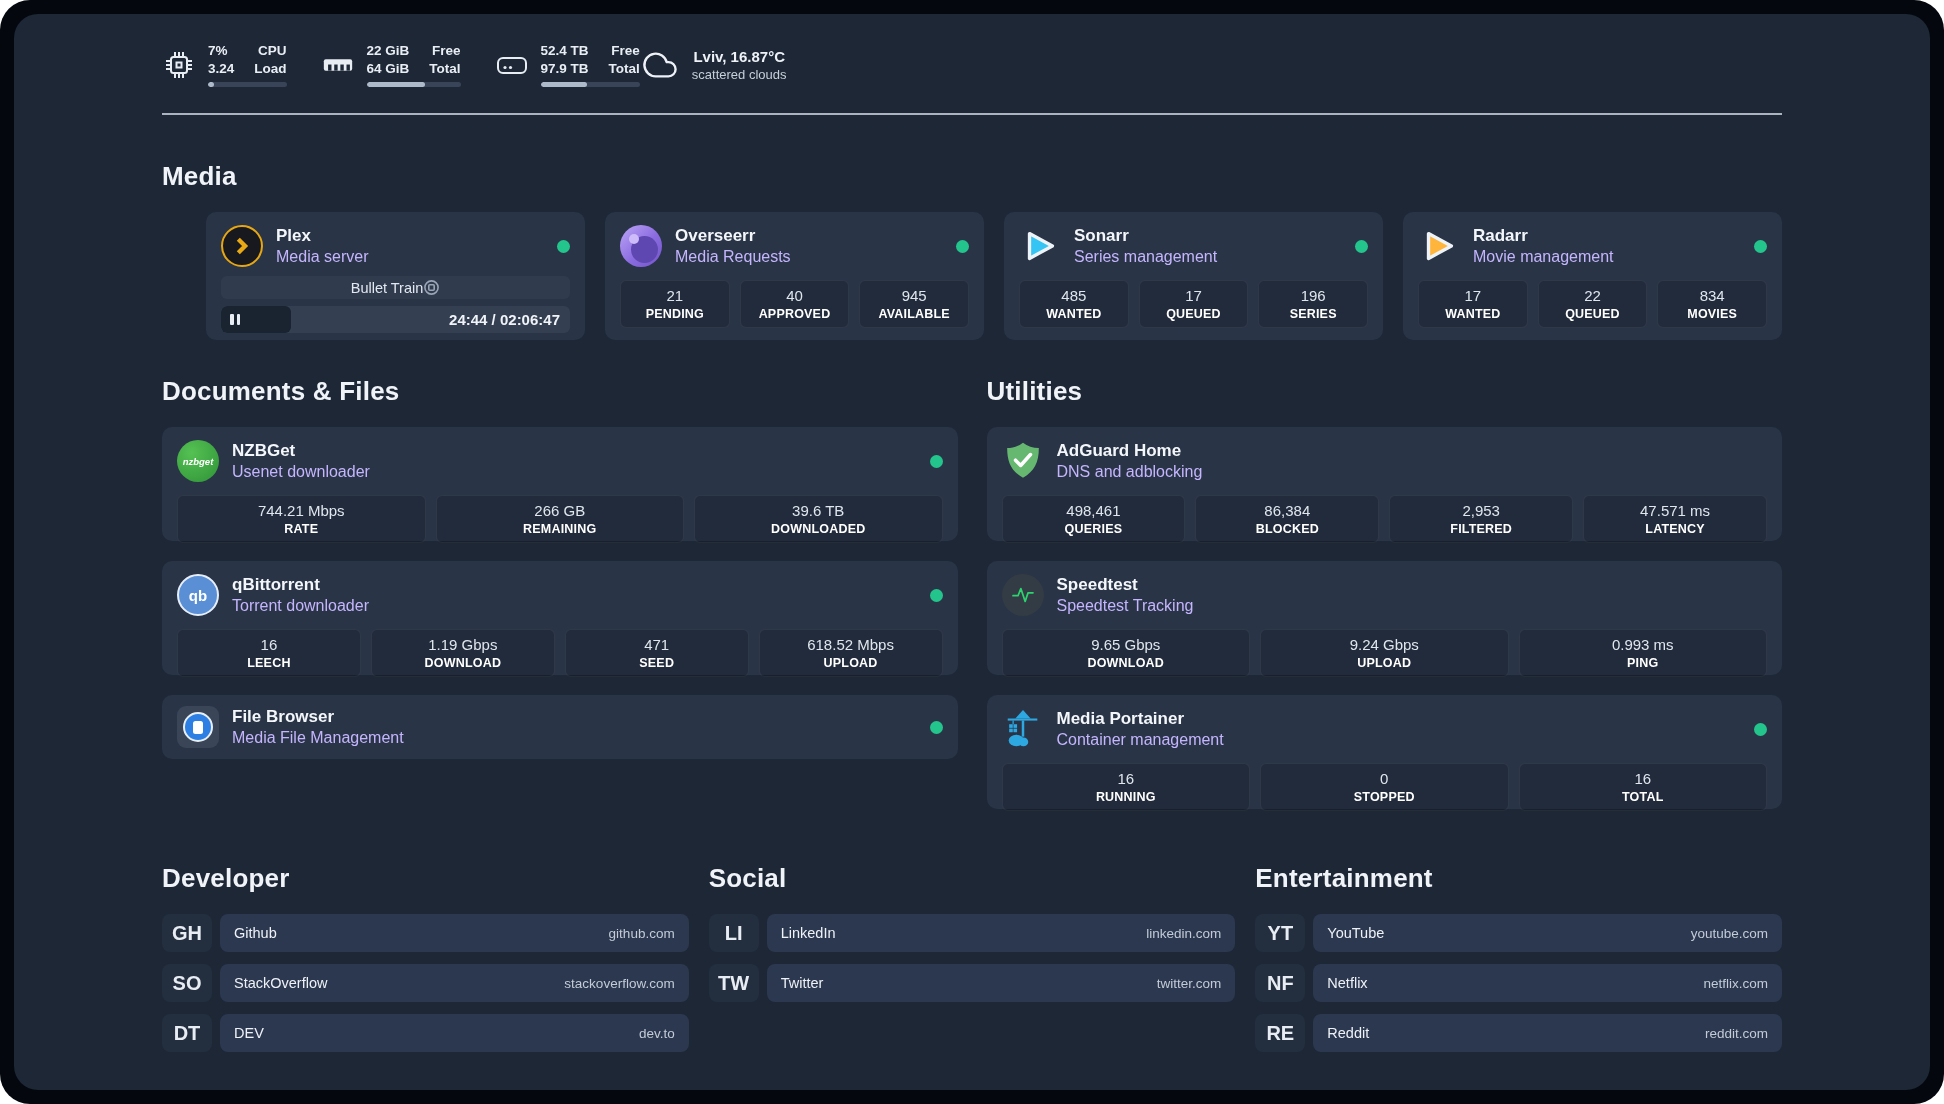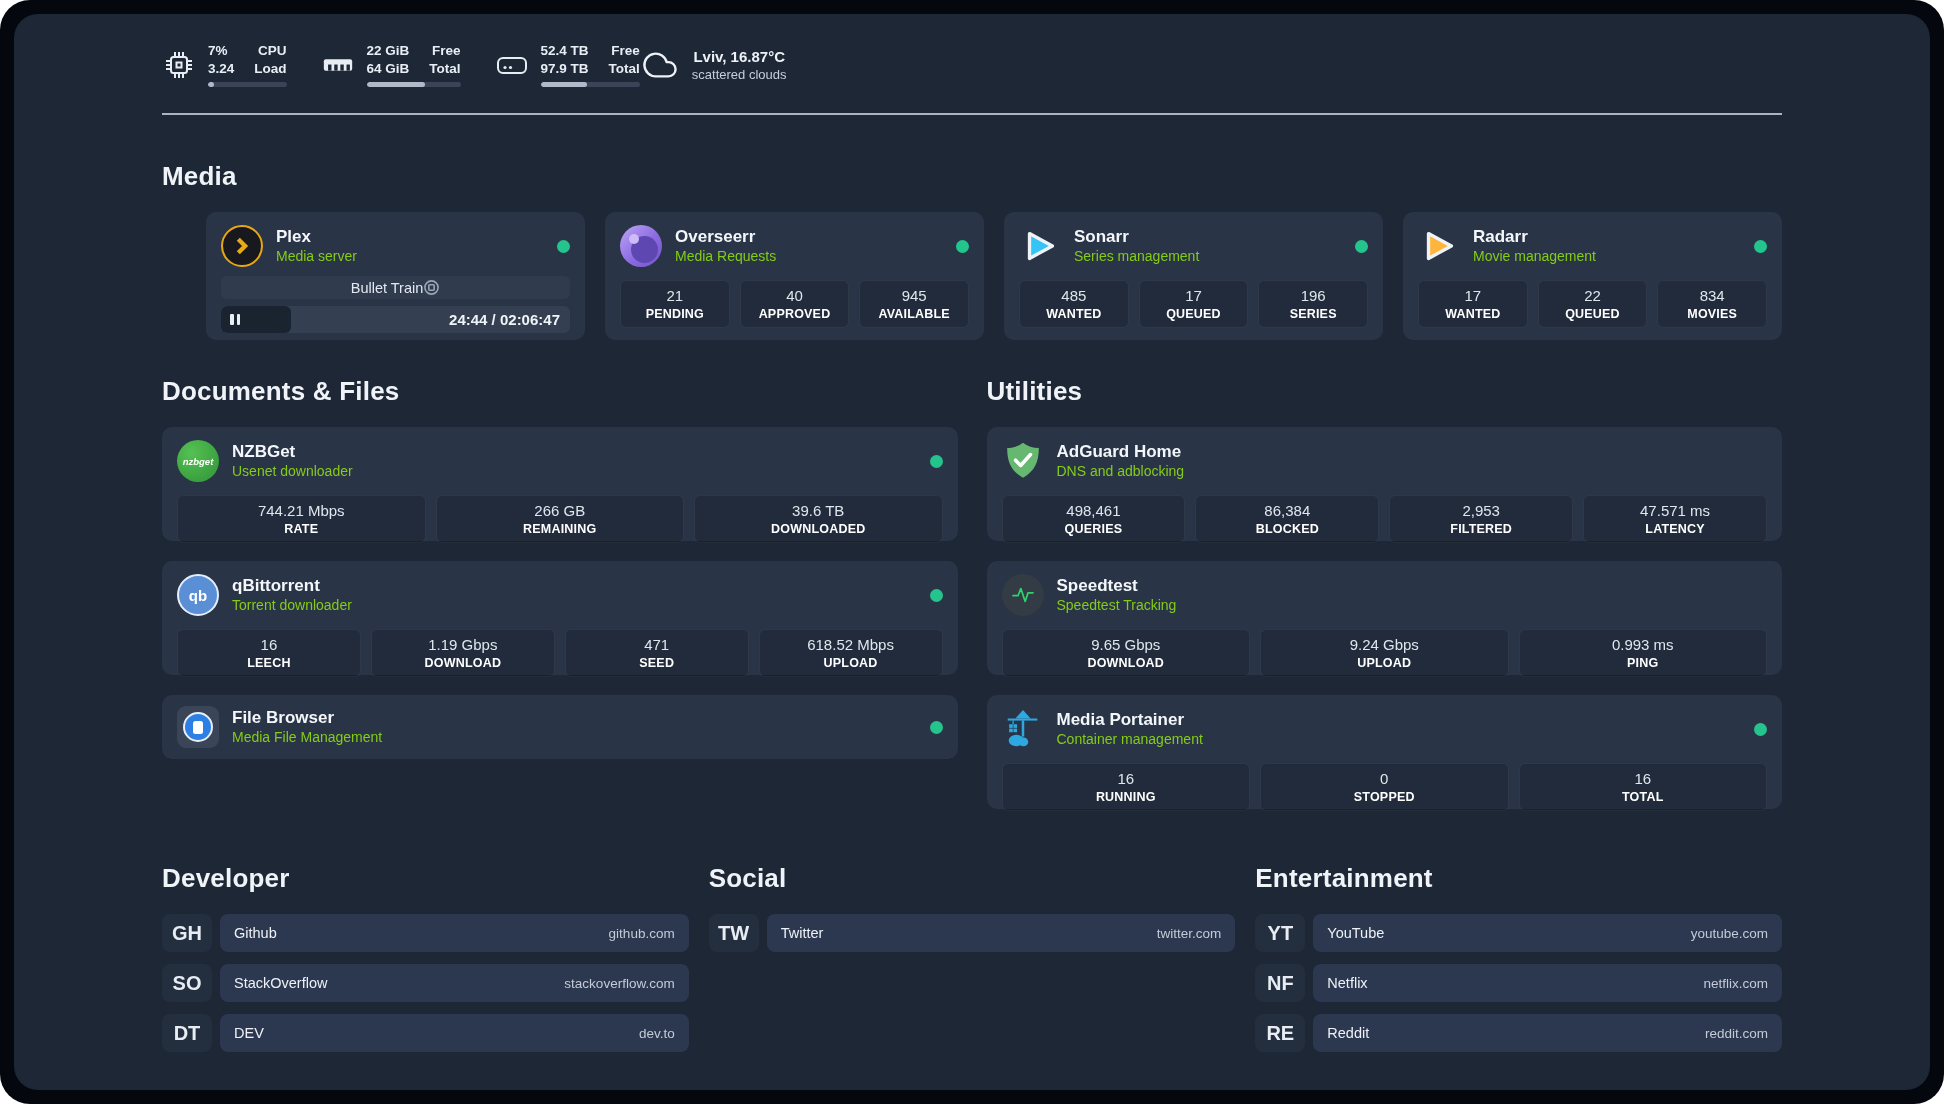--- a/index.html
+++ b/index.html
@@ -40,21 +40,21 @@
 
   .card { background:#293447; border-radius:10px; padding:13px 15px; cursor:pointer; }
   .card-h128 { height:128px; }
   .card-h114 { height:114px; }
   .card-h64  { height:64px; display:flex; align-items:center; }
   .card-h64 .card-head { width:100%; }
 
   .card-head { display:flex; align-items:center; gap:13px; }
   .svc-titles { line-height:1.25; }
   .svc-title { color:#f4f7fa; font-size:17px; font-weight:700; }
-  .svc-sub { color:#84cc16; font-size:14px; margin-top:1px; }
+  .svc-sub { color:#c4b5fd; font-size:16px; margin-top:1px; }
   .dot { width:13px; height:13px; border-radius:50%; background:#24c58c; margin-left:auto; flex:none; }
 
   .stats-row { display:flex; gap:10px; margin-top:13px; }
   .stat-tile { flex:1; background:rgba(0,0,0,.16); border:1px solid rgba(255,255,255,.06); border-radius:6px; height:48px; display:flex; flex-direction:column; align-items:center; justify-content:center; }
   .stat-value { color:#dfe6ee; font-size:15px; }
   .stat-label { color:#ffffff; font-size:12.5px; font-weight:700; margin-top:3px; letter-spacing:.2px; }
 
   
   .svc-icon { width:42px; height:42px; flex:none; display:flex; align-items:center; justify-content:center; }
   .plex-circle { width:42px; height:42px; border-radius:50%; background:#17191e; border:2.5px solid #e7a713; display:flex; align-items:center; justify-content:center; }
@@ -540,20 +540,27 @@
         <div class="bm-pill">
           <span class="bm-name">DEV</span>
           <span class="bm-domain">dev.to</span>
         </div>
       </div>
     </div>
 
     <div class="bm-col">
       <div class="section-h">Social</div>
       <div class="bm-row">
+        <div class="bm-abbr">LI</div>
+        <div class="bm-pill">
+          <span class="bm-name">LinkedIn</span>
+          <span class="bm-domain">linkedin.com</span>
+        </div>
+      </div>
+      <div class="bm-row">
         <div class="bm-abbr">TW</div>
         <div class="bm-pill">
           <span class="bm-name">Twitter</span>
           <span class="bm-domain">twitter.com</span>
         </div>
       </div>
     </div>
 
     <div class="bm-col">
       <div class="section-h">Entertainment</div>

